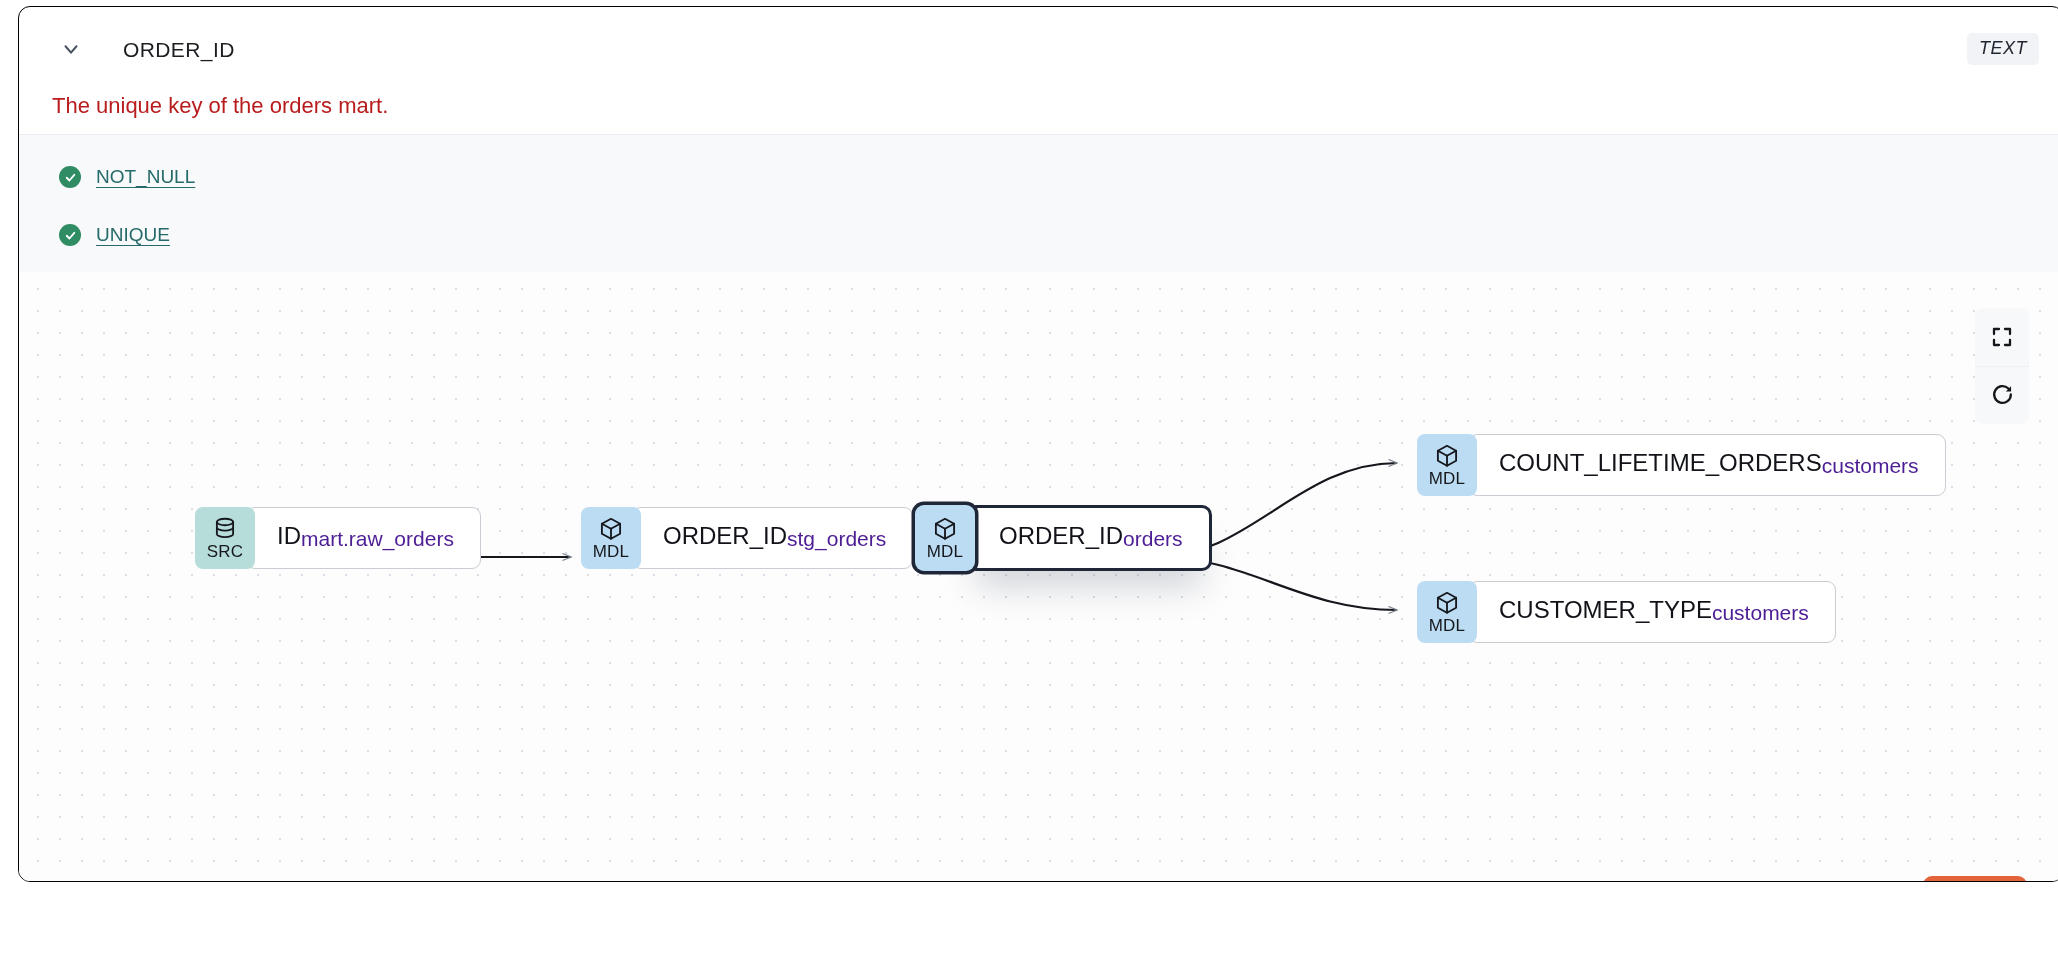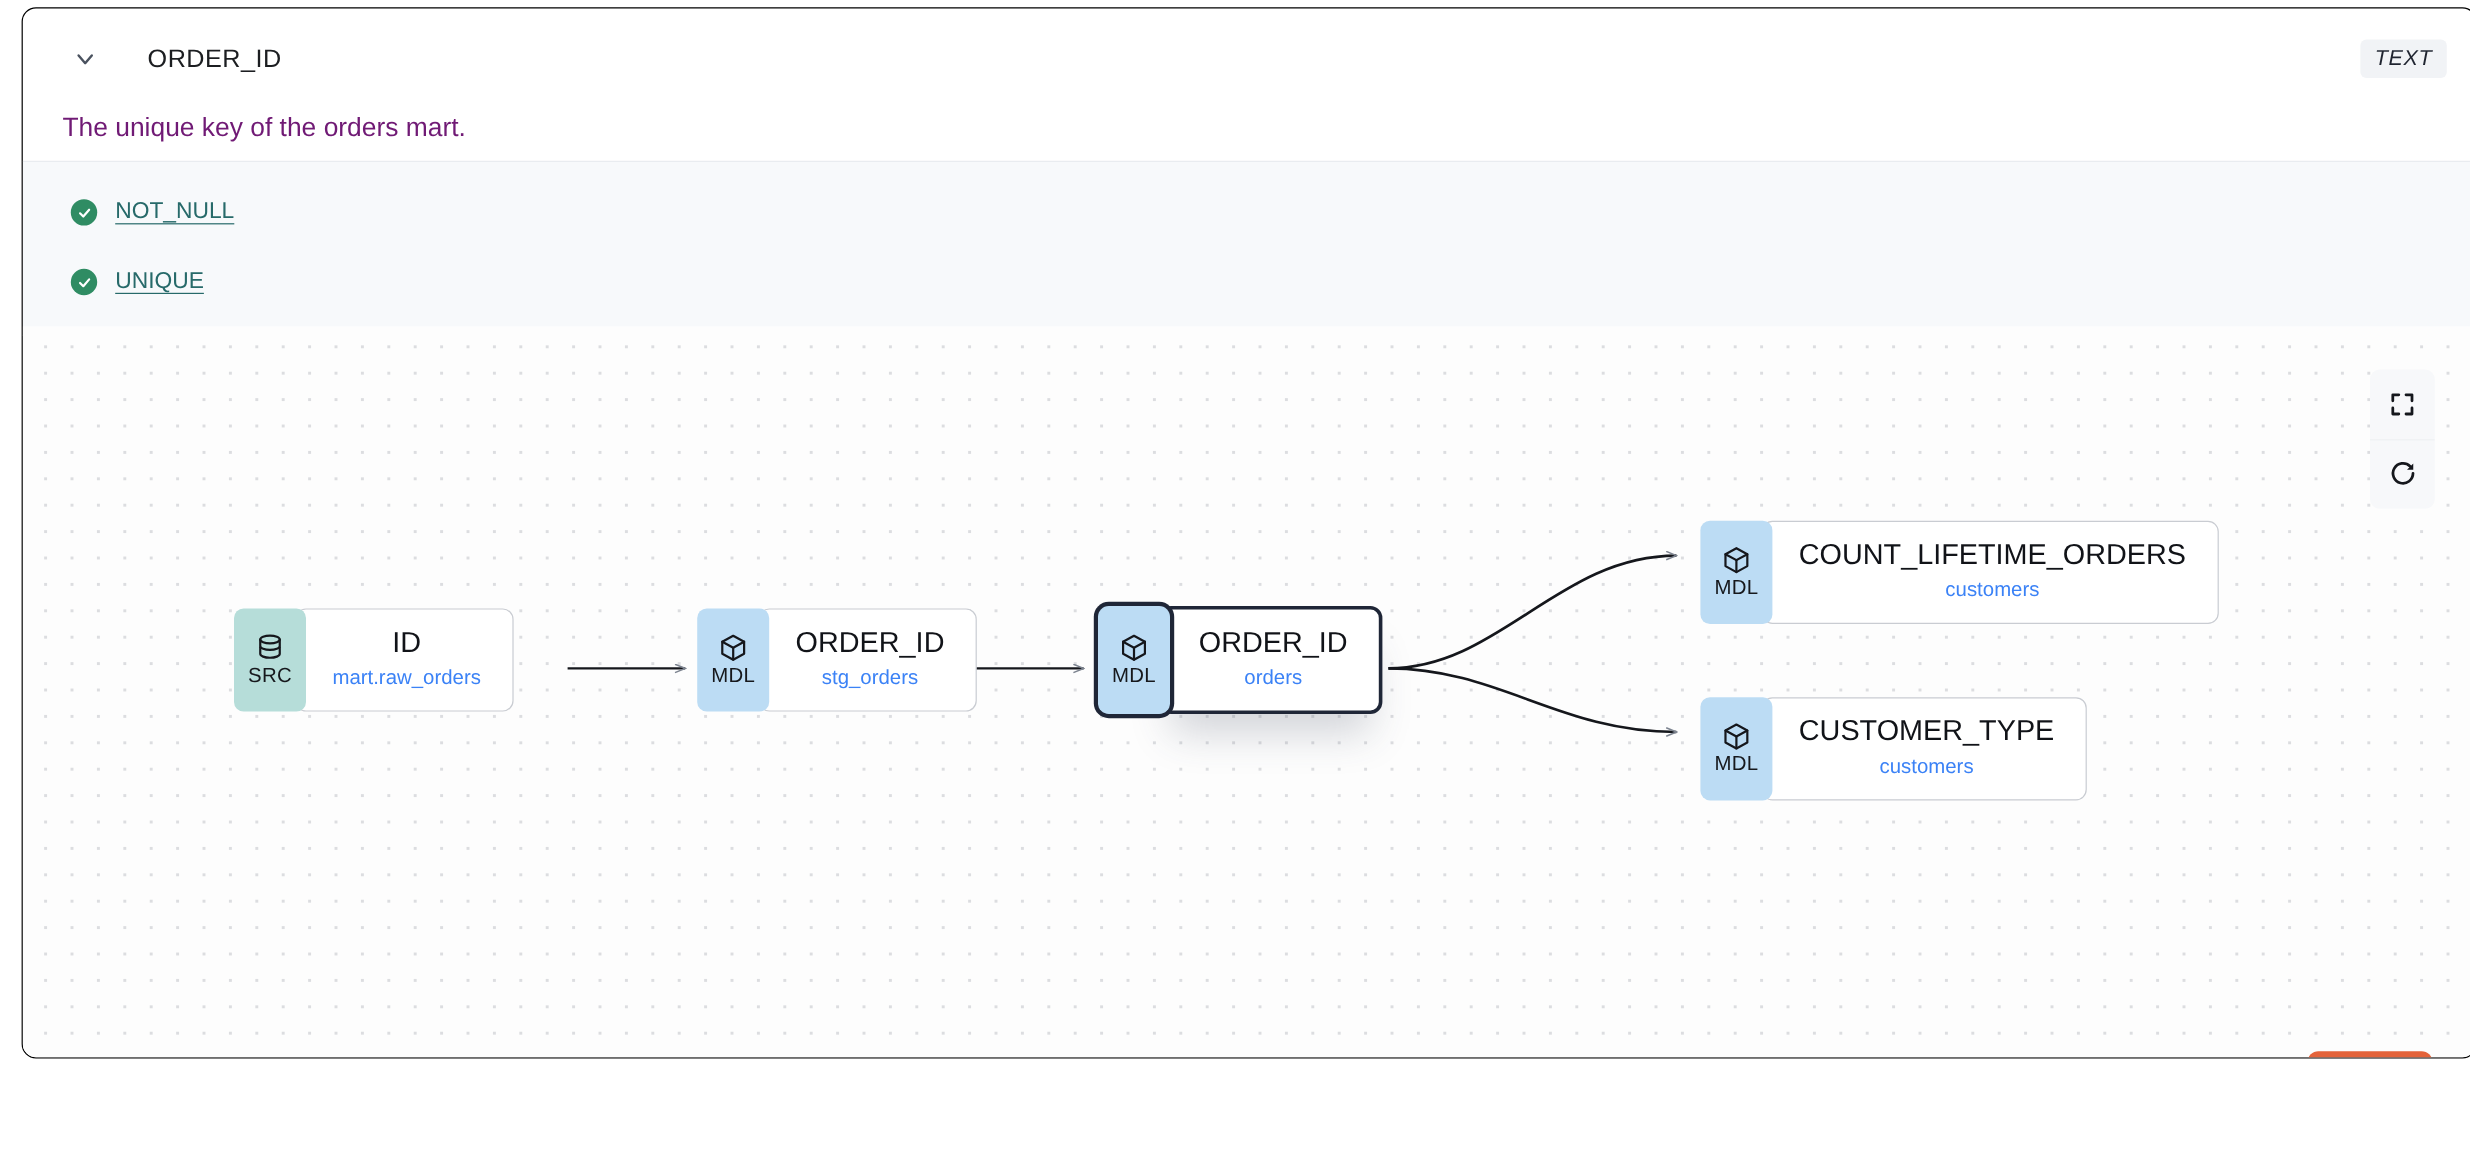--- a/index.html
+++ b/index.html
@@ -50,21 +50,21 @@
     font-size: 18px;
     letter-spacing: 0.5px;
     padding: 5px 12px 6px;
     border-radius: 5px;
     font-style: italic;
   }
   #description {
     position: absolute;
     left: 33px; top: 86px;
     font-size: 22px;
-    color: #701a75;
+    color: #b91c1c;
   }
 
   
   #tests {
     position: absolute;
     left: 0; top: 127px;
     width: 2044px;
     padding: 22px 0 24px 40px;
     background: #f7f9fb;
     border-top: 1px solid #e9ecf0;
@@ -133,35 +133,34 @@
     letter-spacing: 0.2px;
     line-height: 1.05;
   }
   .node-body {
     background: #ffffff;
     border: 1px solid #c9ccd2;
     border-radius: 9px;
     margin-left: -9px;
     padding: 14px 26px 15px 30px;
     display: flex;
-    flex-direction: column;
+    flex-direction: row;
     justify-content: center;
     position: relative;
     z-index: 1;
-    text-align: center;
   }
   .node-name {
     font-size: 24px;
     color: #111318;
     line-height: 1.2;
     white-space: nowrap;
   }
   .node-sub {
-    font-size: 17px;
-    color: #3b82f6;
+    font-size: 21px;
+    color: #4c1d95;
     line-height: 1.35;
     margin-top: 3px;
     white-space: nowrap;
   }
 
   
   .node.selected .node-badge {
     box-shadow: 0 0 0 3.5px #1f2637;
     border-radius: 9px;
   }

